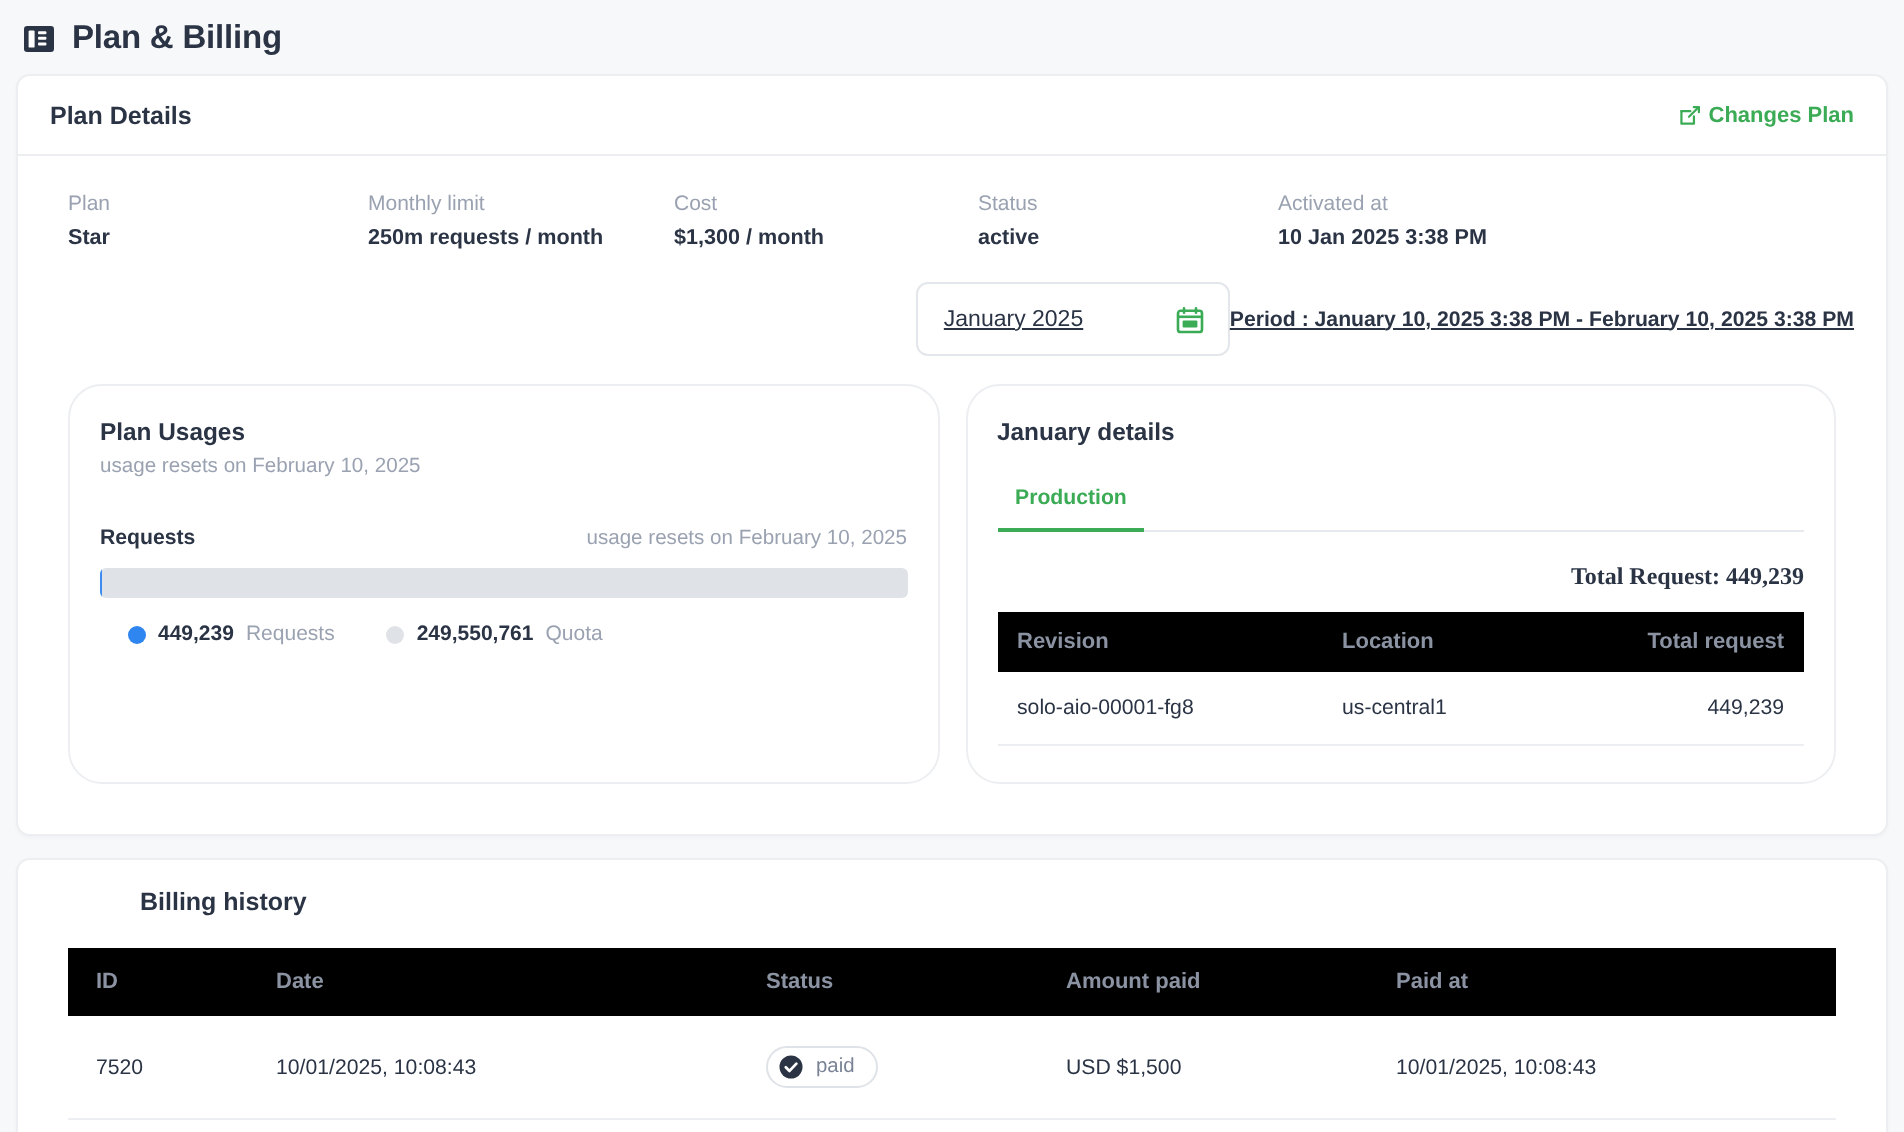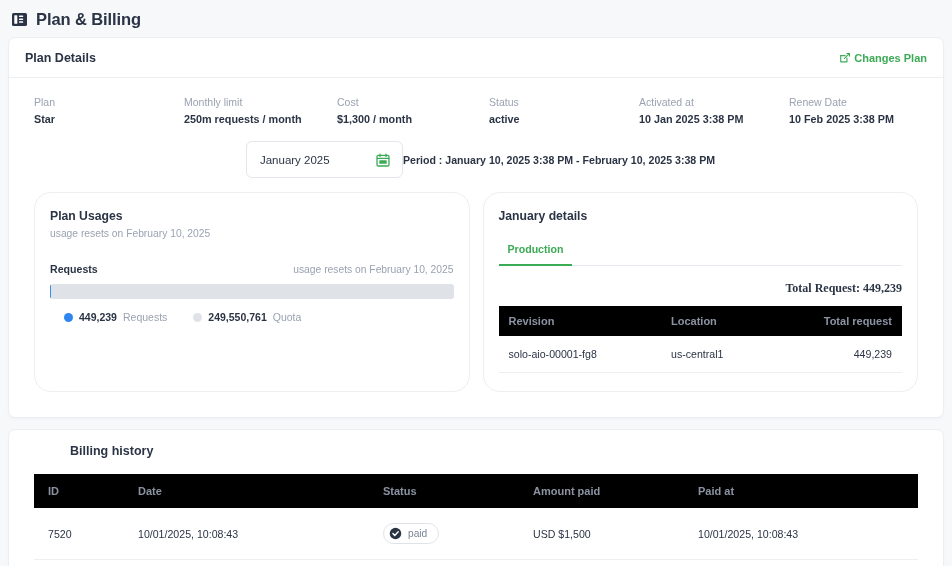--- a/index.html
+++ b/index.html
@@ -52,22 +52,23 @@
   .detail-grid {
     display: grid;
     grid-template-columns: 150px 153px 152px 150px 150px 1fr;
     padding: 18px 0 6px 25px;
   }
   .detail-label { font-size: 10.5px; color: #9aa2b1; margin-bottom: 5px; }
   .detail-value { font-size: 10.8px; font-weight: bold; color: #2b3445; }
 
   
   .period-row {
-    display: flex; align-items: center; justify-content: center;
+    display: flex; align-items: center; justify-content: flex-end;
     padding: 10px 16px 0 25px;
+    text-decoration: underline;
   }
   .datepicker {
     width: 157px; height: 37px;
     border: 1px solid #e3e6ea; border-radius: 6px;
     background: #fff;
     display: flex; align-items: center; justify-content: space-between;
     padding: 0 12px 0 13px;
     cursor: pointer;
   }
   .datepicker span { font-size: 11.5px; color: #2b3445; }
@@ -193,24 +194,20 @@
         <div class="detail-label">Cost</div>
         <div class="detail-value">$1,300 / month</div>
       </div>
       <div>
         <div class="detail-label">Status</div>
         <div class="detail-value">active</div>
       </div>
       <div>
         <div class="detail-label">Activated at</div>
         <div class="detail-value">10 Jan 2025 3:38 PM</div>
-      </div>
-      <div>
-        <div class="detail-label">Renew Date</div>
-        <div class="detail-value">10 Feb 2025 3:38 PM</div>
       </div>
     </div>
 
     <div class="period-row">
       <div class="datepicker">
         <span>January 2025</span>
         <svg class="cal-icon" viewBox="0 0 14 14">
           <rect x="1" y="2.4" width="12" height="10.6" rx="1.3" fill="none" stroke="#3bab55" stroke-width="1.3"></rect>
           <path d="M1 5.4h12" stroke="#3bab55" stroke-width="1.3"></path>
           <path d="M4 1.2v2.2M10 1.2v2.2" stroke="#3bab55" stroke-width="1.3" stroke-linecap="round"></path>

